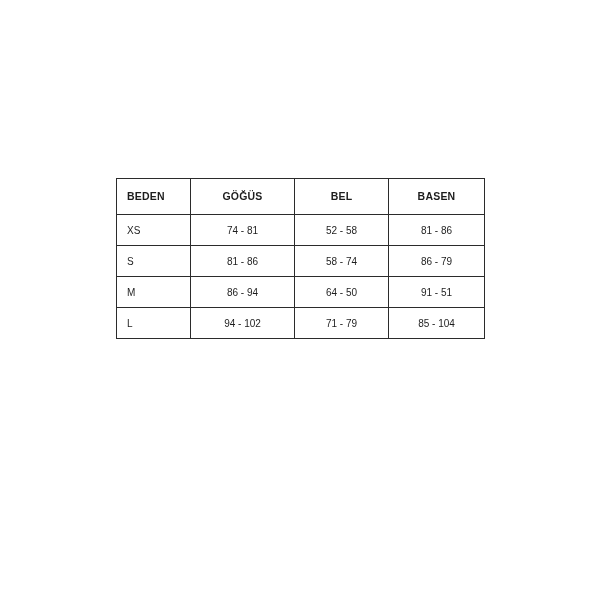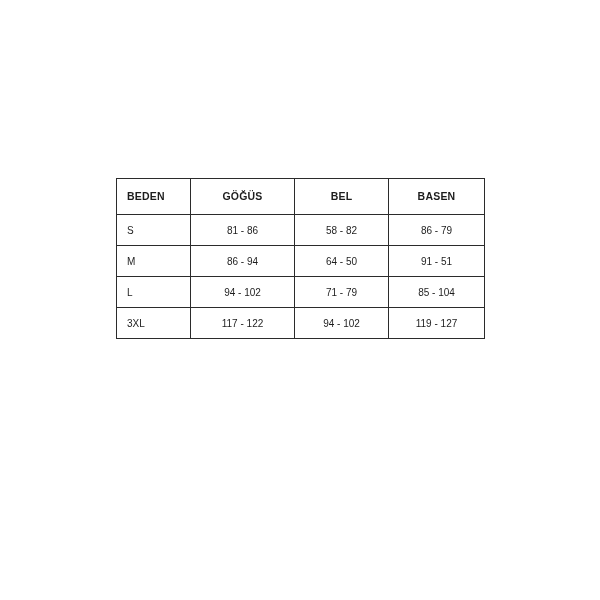--- a/index.html
+++ b/index.html
@@ -76,39 +76,39 @@
       <thead>
         <tr>
           <th class="col-beden">BEDEN</th>
           <th>GÖĞÜS</th>
           <th>BEL</th>
           <th>BASEN</th>
         </tr>
       </thead>
       <tbody>
         <tr>
+          <td class="col-beden">XS</td>
+          <td>74 - 81</td>
+          <td>52 - 58</td>
+          <td>81 - 86</td>
+        </tr>
+        <tr>
           <td class="col-beden">S</td>
           <td>81 - 86</td>
-          <td>58 - 82</td>
+          <td>58 - 74</td>
           <td>86 - 79</td>
         </tr>
         <tr>
           <td class="col-beden">M</td>
           <td>86 - 94</td>
           <td>64 - 50</td>
           <td>91 - 51</td>
         </tr>
         <tr>
           <td class="col-beden">L</td>
           <td>94 - 102</td>
           <td>71 - 79</td>
           <td>85 - 104</td>
         </tr>
-        <tr>
-          <td class="col-beden">3XL</td>
-          <td>117 - 122</td>
-          <td>94 - 102</td>
-          <td>119 - 127</td>
-        </tr>
       </tbody>
     </table>
   </div>
 </div>
 
 </body></html>

